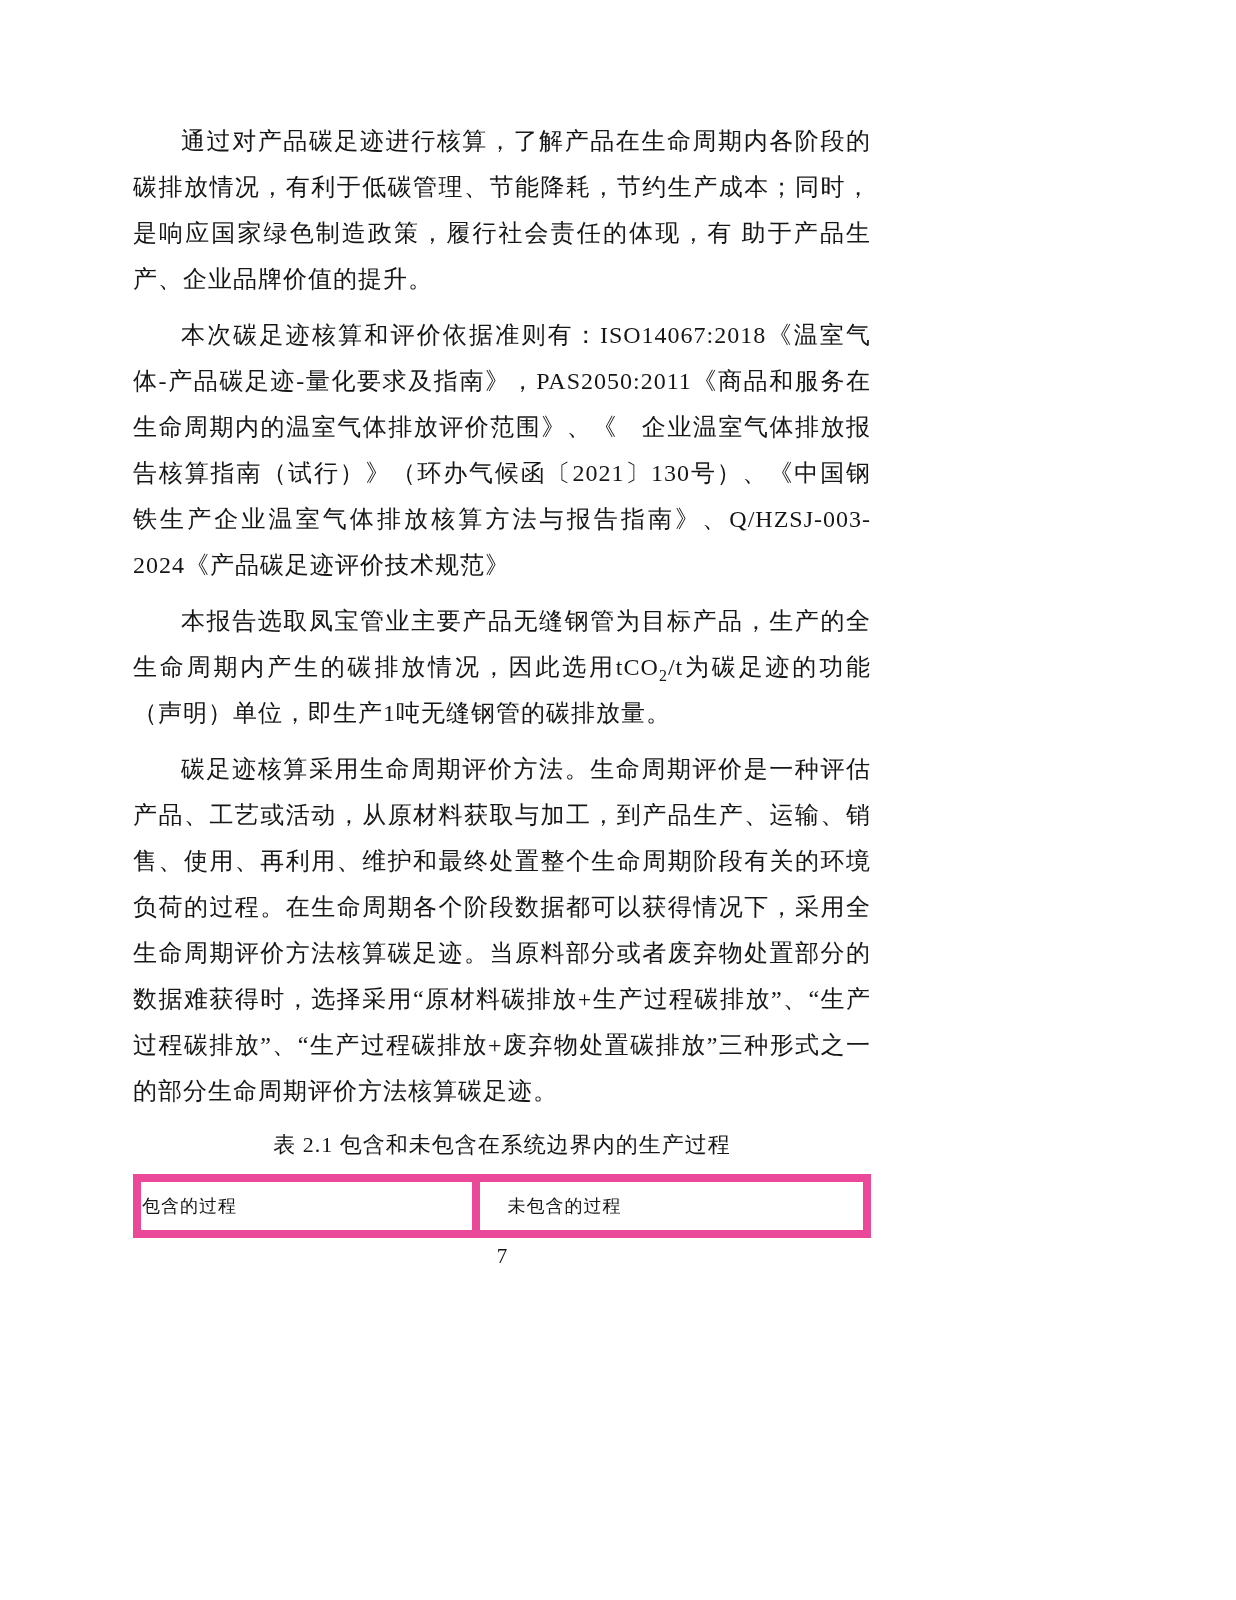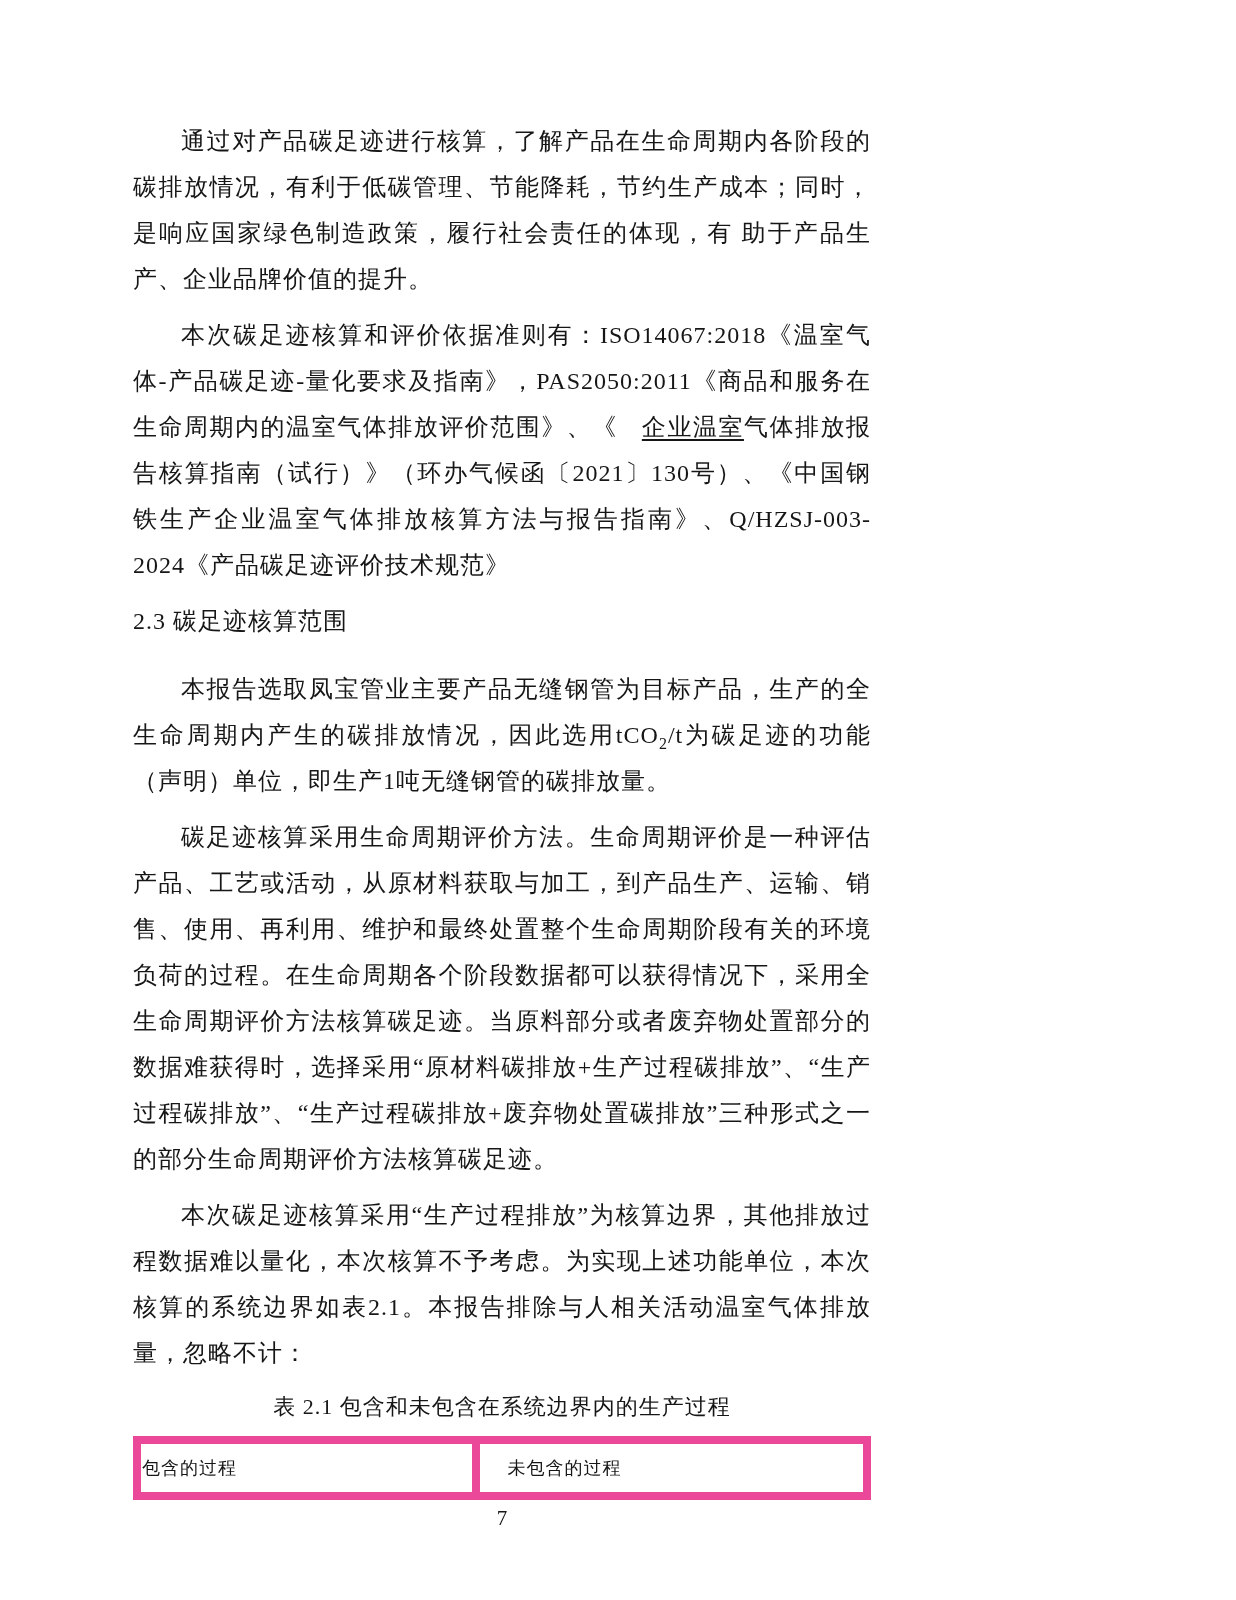--- a/index.html
+++ b/index.html
@@ -27,21 +27,20 @@
     margin: 0 0 10px 0;
   }
   .section-heading {
     font-size: 24px;
     font-weight: normal;
     letter-spacing: 1px;
     line-height: 46px;
     margin: 4px 0 22px 0;
   }
   .underlined {
-    text-decoration: underline;
     text-underline-offset: 4px;
     margin-left: 24px;
   }
   sub.chem {
     font-size: 16px;
     line-height: 0;
   }
   .table-caption {
     font-size: 22px;
     letter-spacing: 1px;
@@ -71,28 +70,26 @@
 </head>
 <body>
 
 <div class="page">
 
   <p class="body-para">通过对产品碳足迹进行核算，了解产品在生命周期内各阶段的碳排放情况，有利于低碳管理、节能降耗，节约生产成本；同时，是响应国家绿色制造政策，履行社会责任的体现，有 助于产品生产、企业品牌价值的提升。</p>
 
 
   <p class="body-para"><span>本次碳足迹核算和评价依据准则有：ISO14067:2018《温室气体-产品碳足迹-量化要求及指南》，PAS2050:2011《商品和服务在生命周期内的温室气体排放评价范围》、《</span><span class="underlined">企业温室</span><span>气体排放报告核算指南（试行）》（环办气候函〔2021〕130号）、《中国钢铁生产企业温室气体排放核算方法与报告指南》、Q/HZSJ-003-2024《产品碳足迹评价技术规范》</span></p>
 
-  <h2 class="section-heading">2.3 碳足迹核算范围</h2>
 
 
   <p class="body-para"><span>本报告选取凤宝管业主要产品无缝钢管为目标产品，生产的全生命周期内产生的碳排放情况，因此选用tCO</span><sub class="chem">2</sub><span>/t为碳足迹的功能（声明）单位，即生产1吨无缝钢管的碳排放量。</span></p>
 
   <p class="body-para">碳足迹核算采用生命周期评价方法。生命周期评价是一种评估产品、工艺或活动，从原材料获取与加工，到产品生产、运输、销售、使用、再利用、维护和最终处置整个生命周期阶段有关的环境负荷的过程。在生命周期各个阶段数据都可以获得情况下，采用全生命周期评价方法核算碳足迹。当原料部分或者废弃物处置部分的数据难获得时，选择采用“原材料碳排放+生产过程碳排放”、“生产过程碳排放”、“生产过程碳排放+废弃物处置碳排放”三种形式之一的部分生命周期评价方法核算碳足迹。</p>
 
-  <p class="body-para">本次碳足迹核算采用“生产过程排放”为核算边界，其他排放过程数据难以量化，本次核算不予考虑。为实现上述功能单位，本次核算的系统边界如表2.1。本报告排除与人相关活动温室气体排放量，忽略不计：</p>
 
   <div class="table-caption">表 2.1 包含和未包含在系统边界内的生产过程</div>
 
   <table class="boundary-table">
     <tbody>
       <tr>
         <td class="col-included">包含的过程</td>
         <td class="col-excluded">未包含的过程</td>
       </tr>
     </tbody>

